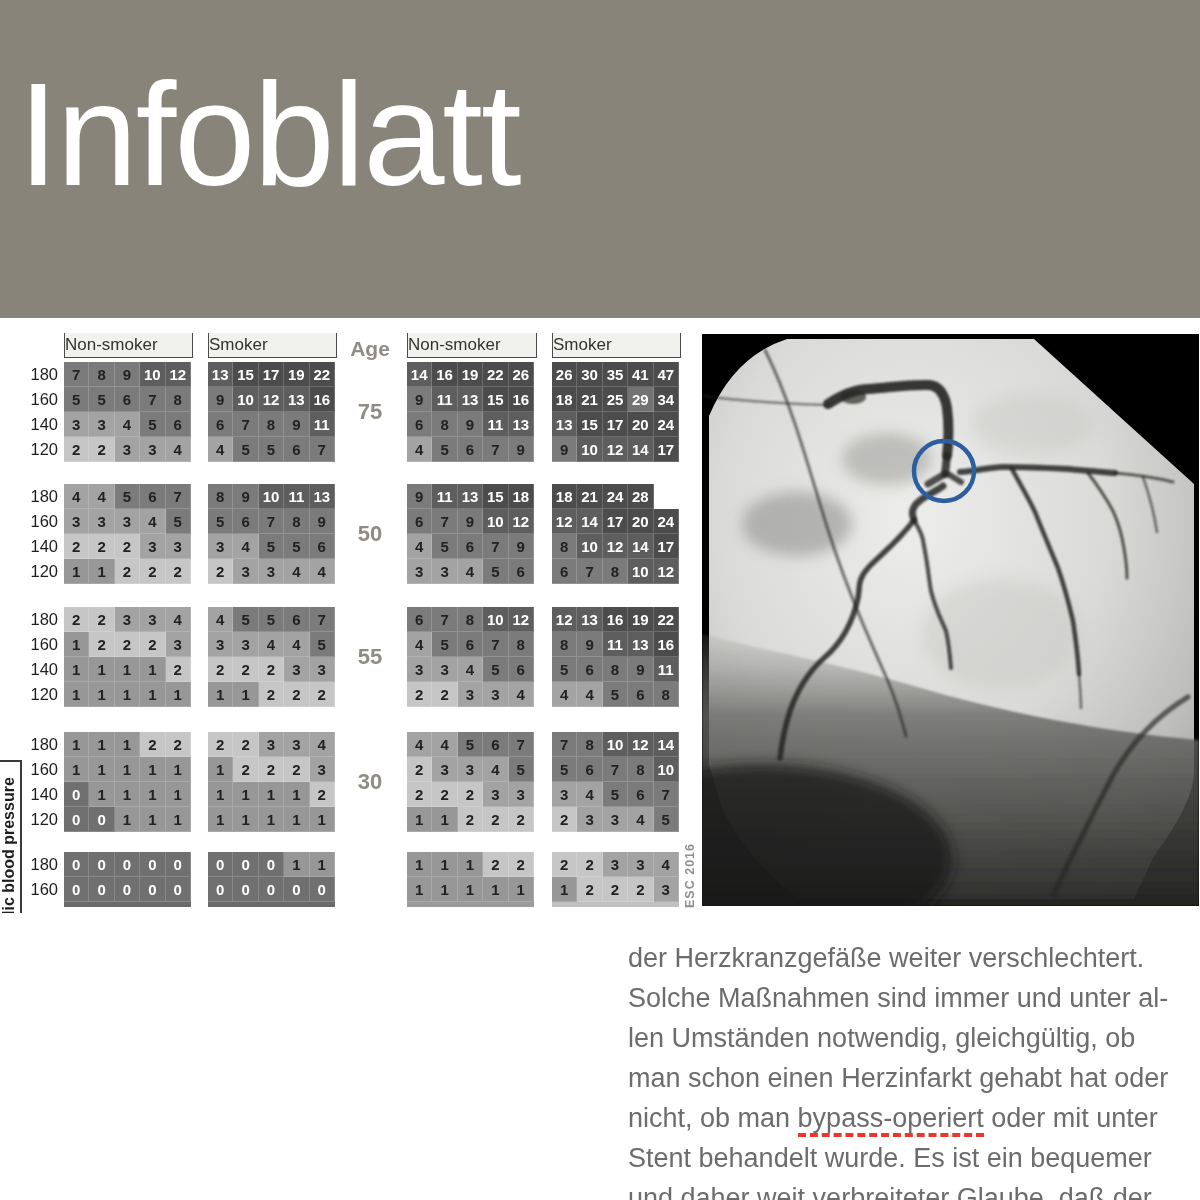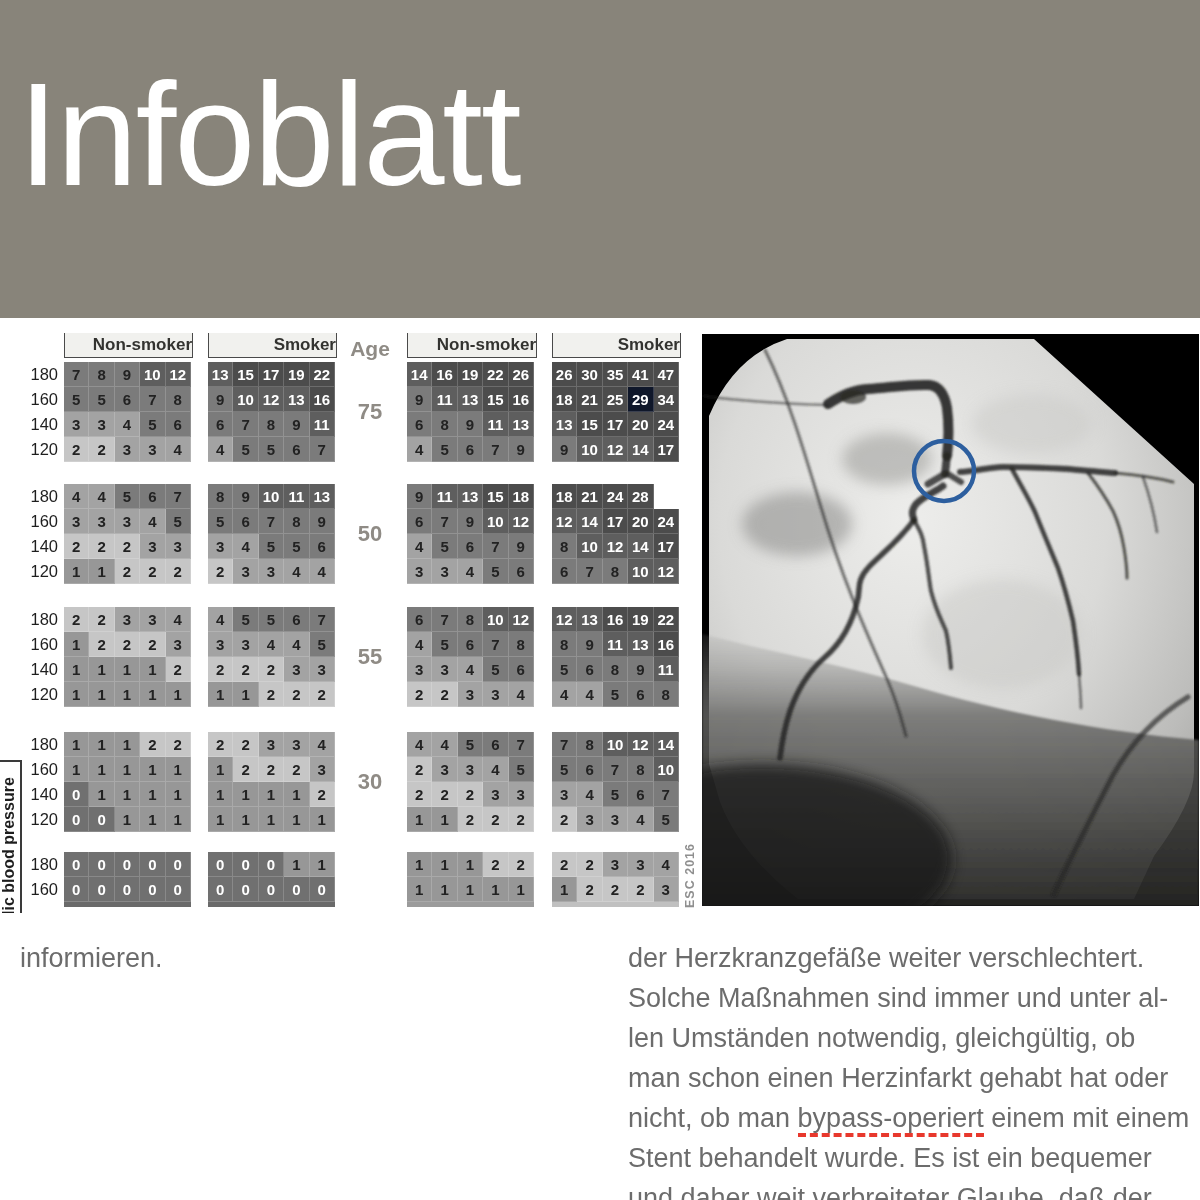--- a/index.html
+++ b/index.html
@@ -11,21 +11,21 @@
   .band{position:absolute;left:0;top:0;width:1200px;height:318px;background:#88847a;}
   .band h1{
     margin:0;position:absolute;left:18px;top:62px;
     font-size:146px;font-weight:300;color:#ffffff;line-height:1;letter-spacing:-2px;
   }
   
   .chart{position:absolute;left:0;top:325px;width:702px;height:588px;background:#ffffff;overflow:hidden;}
   .grp-header{
     position:absolute;top:8px;height:24px;background:#f1f1ee;
     border:1.5px solid #4a4a4a;border-top:none;
-    color:#333330;font-size:17px;font-weight:700;text-align:right;line-height:24px;
+    color:#333330;font-size:17px;font-weight:400;text-align:left;line-height:24px;
   }
   .age-title{position:absolute;left:344px;top:12px;width:52px;text-align:center;
     color:#8f8b85;font-size:21px;font-weight:700;}
   .age-tick{position:absolute;left:344px;width:52px;text-align:center;
     color:#8f8b85;font-size:22px;font-weight:700;}
   .bp-tick{position:absolute;left:20px;width:38px;text-align:right;
     color:#1e1e1e;font-size:16.5px;font-weight:500;line-height:25px;}
   .score-table{position:absolute;width:127px;}
   .srow{display:flex;height:25px;}
   .scell{
@@ -176,21 +176,21 @@
           <div class="scell" style="background: rgb(76, 76, 76); color: rgb(255, 255, 255);">26</div>
           <div class="scell" style="background: rgb(76, 76, 76); color: rgb(255, 255, 255);">30</div>
           <div class="scell" style="background: rgb(76, 76, 76); color: rgb(255, 255, 255);">35</div>
           <div class="scell" style="background: rgb(76, 76, 76); color: rgb(255, 255, 255);">41</div>
           <div class="scell" style="background: rgb(76, 76, 76); color: rgb(255, 255, 255);">47</div>
         </div>
         <div class="srow">
           <div class="scell" style="background: rgb(76, 76, 76); color: rgb(255, 255, 255);">18</div>
           <div class="scell" style="background: rgb(76, 76, 76); color: rgb(255, 255, 255);">21</div>
           <div class="scell" style="background: rgb(76, 76, 76); color: rgb(255, 255, 255);">25</div>
-          <div class="scell" style="background: #0f172a; color: rgb(255, 255, 255);">29</div>
+          <div class="scell" style="background: #737373; color: rgb(255, 255, 255);">29</div>
           <div class="scell" style="background: rgb(76, 76, 76); color: rgb(255, 255, 255);">34</div>
         </div>
         <div class="srow">
           <div class="scell" style="background: rgb(94, 94, 94); color: rgb(255, 255, 255);">13</div>
           <div class="scell" style="background: rgb(76, 76, 76); color: rgb(255, 255, 255);">15</div>
           <div class="scell" style="background: rgb(76, 76, 76); color: rgb(255, 255, 255);">17</div>
           <div class="scell" style="background: rgb(76, 76, 76); color: rgb(255, 255, 255);">20</div>
           <div class="scell" style="background: rgb(76, 76, 76); color: rgb(255, 255, 255);">24</div>
         </div>
         <div class="srow">
@@ -702,26 +702,25 @@
       <path d="M386,139 C396,152 404,164 411,177 C417,190 420,202 422,214 C424,226 425,236 425,244" stroke-width="3" opacity="0.75"></path>
       <path d="M441,143 C447,160 452,178 455,198" stroke-width="2.5" opacity="0.6"></path>
       <path d="M352,560 C370,520 391,480 411,441 C431,406 456,381 486,363" stroke-width="5" opacity="0.65"></path>
     </g>
     <circle cx="242" cy="137" r="30" fill="none" stroke="#2d5f9f" stroke-width="4.5"></circle>
   </svg>
 </figure>
 
 <main>
   <p class="para" id="left-para">
-      <span class="ln">informieren.</span>
     </p>
   <h2 class="heading" id="heading">
     </h2>
   <p class="para" id="right-para">
       <span class="ln"><span>der Herzkranzgefäße weiter verschlechtert.</span></span>
       <span class="ln"><span>Solche Maßnahmen sind immer und unter al-</span></span>
       <span class="ln"><span>len Umständen notwendig, gleichgültig, ob</span></span>
       <span class="ln"><span>man schon einen Herzinfarkt gehabt hat oder</span></span>
-      <span class="ln"><span>nicht, ob man </span><span class="squiggle">bypass-operiert</span><span> einem mit einem</span></span>
+      <span class="ln"><span>nicht, ob man </span><span class="squiggle">bypass-operiert</span><span> oder mit unter</span></span>
       <span class="ln"><span>Stent behandelt wurde. Es ist ein bequemer</span></span>
       <span class="ln"><span>und daher weit verbreiteter Glaube, daß der</span></span>
     </p>
 </main>
 
 </body></html>

